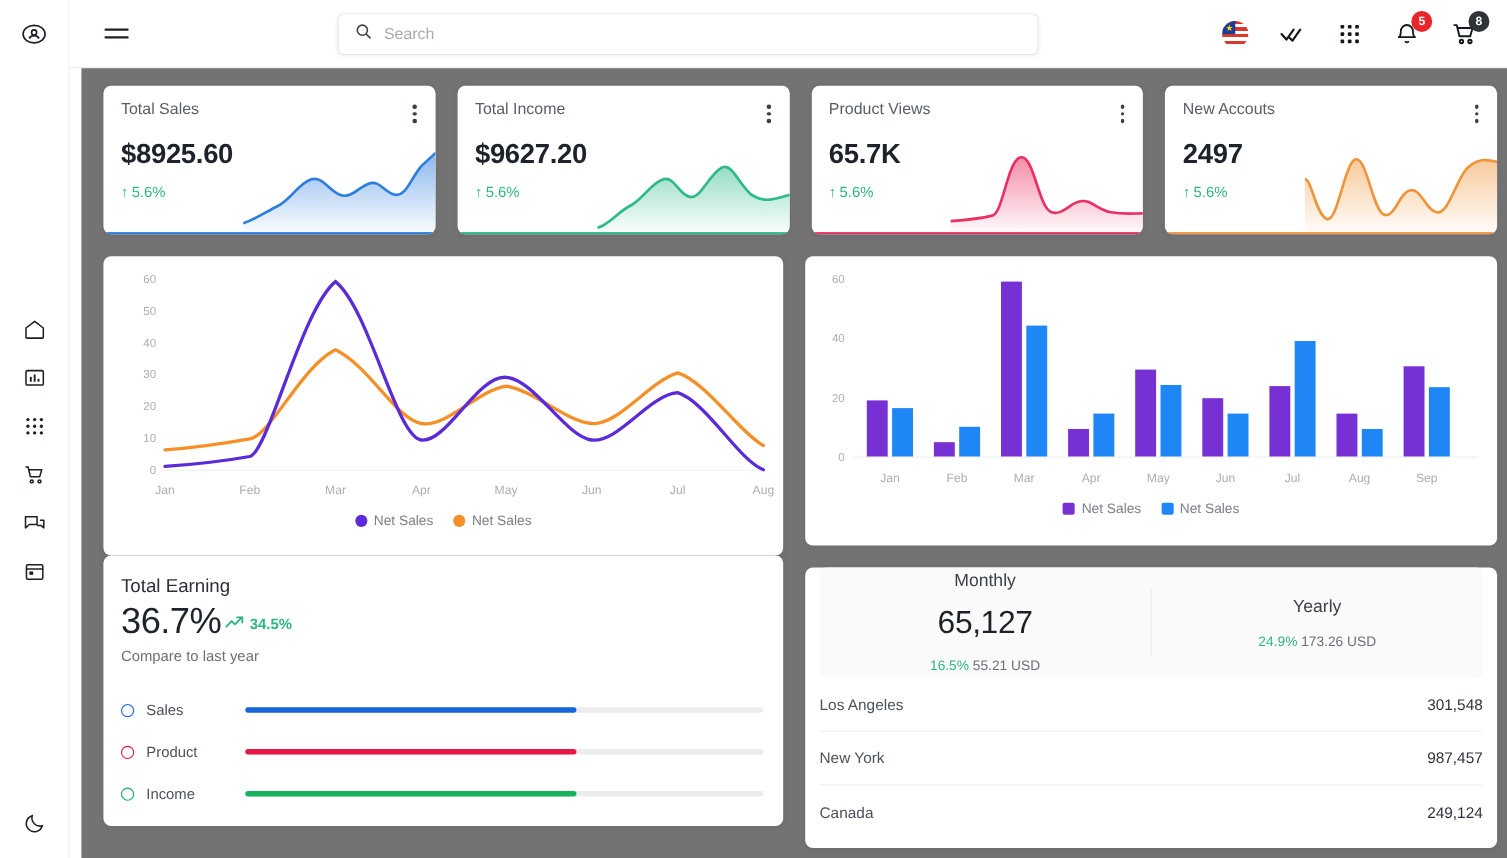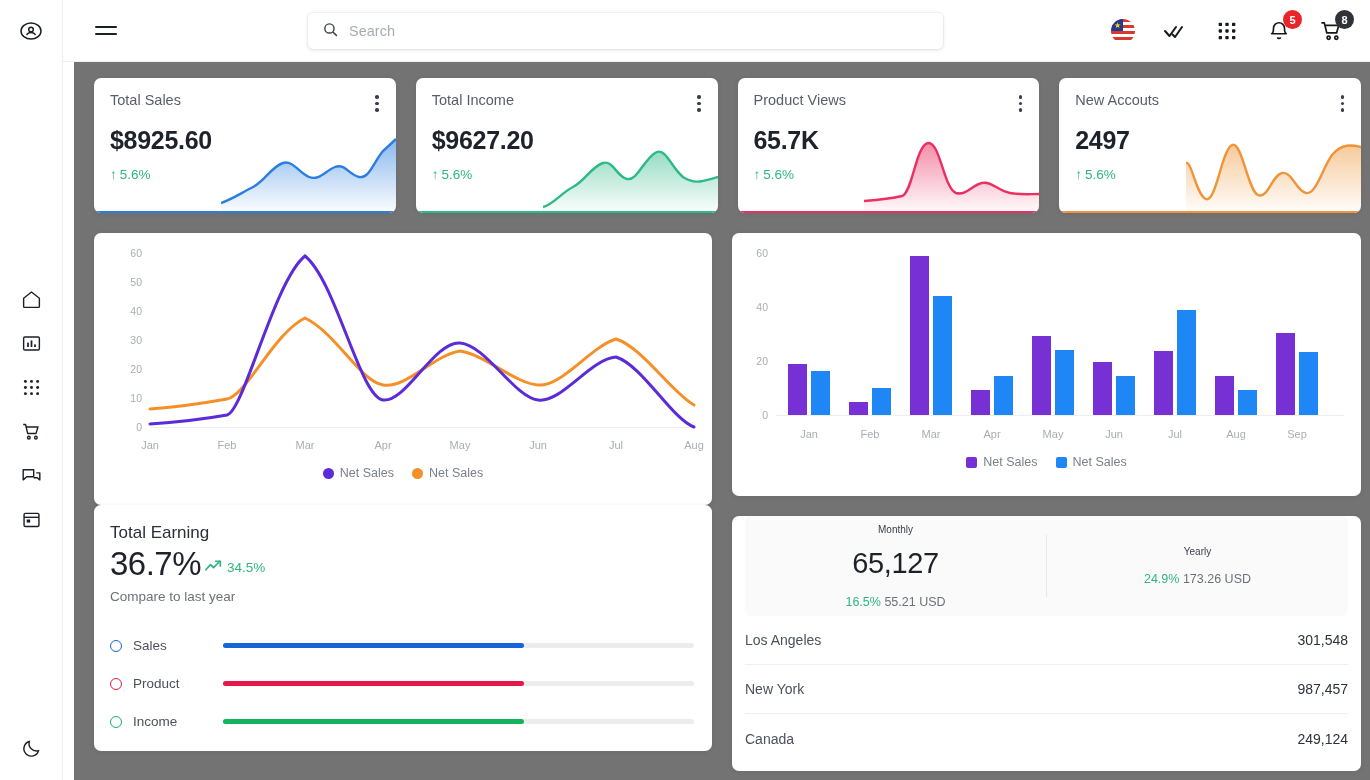--- a/index.html
+++ b/index.html
@@ -101,34 +101,34 @@
   .legend { position: absolute; left: 0; width: 100%; display: flex; justify-content: center;
     gap: 18px; font-size: 12.5px; color: #7b8089; }
   .legend .li { display: flex; align-items: center; gap: 6px; }
   .lg-dot { width: 11px; height: 11px; border-radius: 50%; display: block; }
   .lg-sq { width: 11px; height: 11px; border-radius: 2px; display: block; }
 
   
   #earn-title { font-size: 17px; color: #2b2f36; }
   #earn-value-row { display: flex; align-items: flex-end; gap: 4px; margin-top: 2px; }
   #earn-value { font-size: 33px; font-weight: 400; color: #1e222a; letter-spacing: -.5px; }
-  #earn-trend { display: flex; align-items: center; gap: 5px; color: #2fb67f; font-size: 13.5px; padding-bottom: 8px; }
+  #earn-trend { display: flex; align-items: center; gap: 5px; color: #2fb67f; font-size: 13.5px; padding-bottom: 8px; font-weight: bold; }
   #earn-compare { font-size: 13.5px; color: #6c7179; margin-top: 6px; }
   .prog-row { display: flex; align-items: center; margin-top: 23px; }
   .prog-ring { width: 12px; height: 12px; border-radius: 50%; border: 1.8px solid; margin-right: 11px; }
   .prog-label { font-size: 13.5px; color: #4c525a; width: 90px; }
   .prog-track { flex: 1; height: 5px; background: #ececec; border-radius: 3px; margin-right: 2px; position: relative; }
   .prog-fill { position: absolute; left: 0; top: 0; height: 100%; border-radius: 3px; }
 
   
   #my-box { margin: 12px 13px 0 13px; background: #fafafb; border-radius: 6px;
     height: 100px; display: flex; align-items: center; }
   .my-half { flex: 1; text-align: center; }
   #my-div { width: 1px; height: 62px; background: #e7e8ea; }
-  .my-label { font-size: 10px; color: #3b4048; }
+  .my-label { font-size: 16px; color: #3b4048; }
   .my-value { font-size: 29px; font-weight: 400; color: #1c2027; letter-spacing: -.4px; margin-top: 12px; }
   .my-sub { font-size: 12.5px; margin-top: 15px; }
   .my-sub .pct { color: #2fb67f; }
   .my-sub .usd { color: #6c7179; }
 
   .city-row { display: flex; align-items: center; justify-content: space-between;
     height: 49px; margin: 0 13px; border-bottom: 1px solid #eeeff1; }
   .city-row:last-child { border-bottom: 0; }
   .city-name { font-size: 14px; color: #4c525a; }
   .city-val { font-size: 14px; color: #2d323a; }

